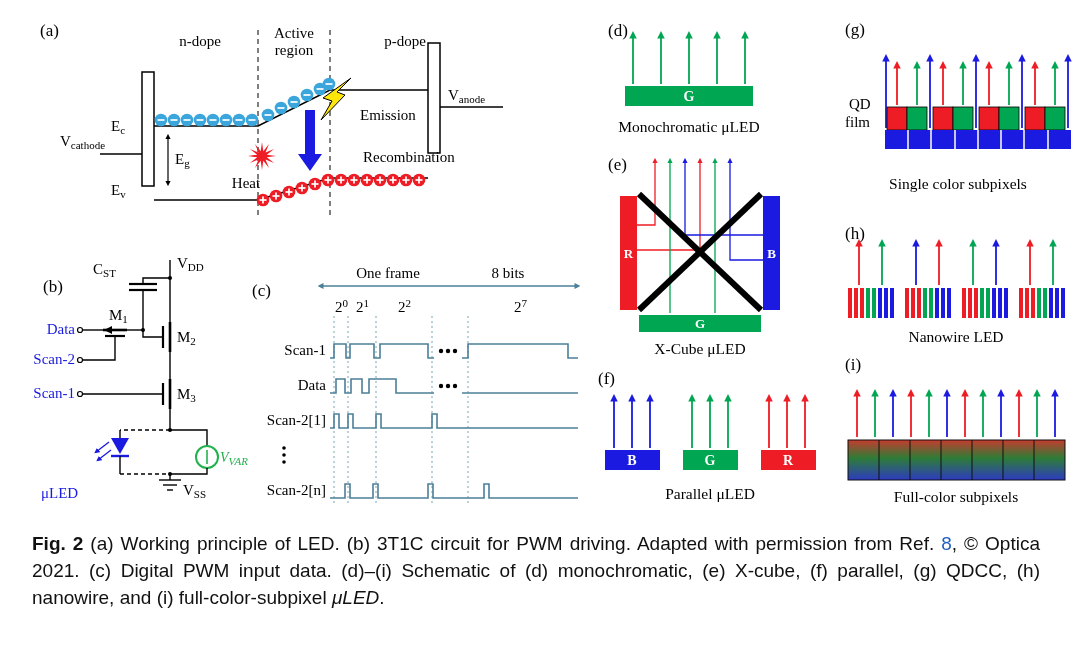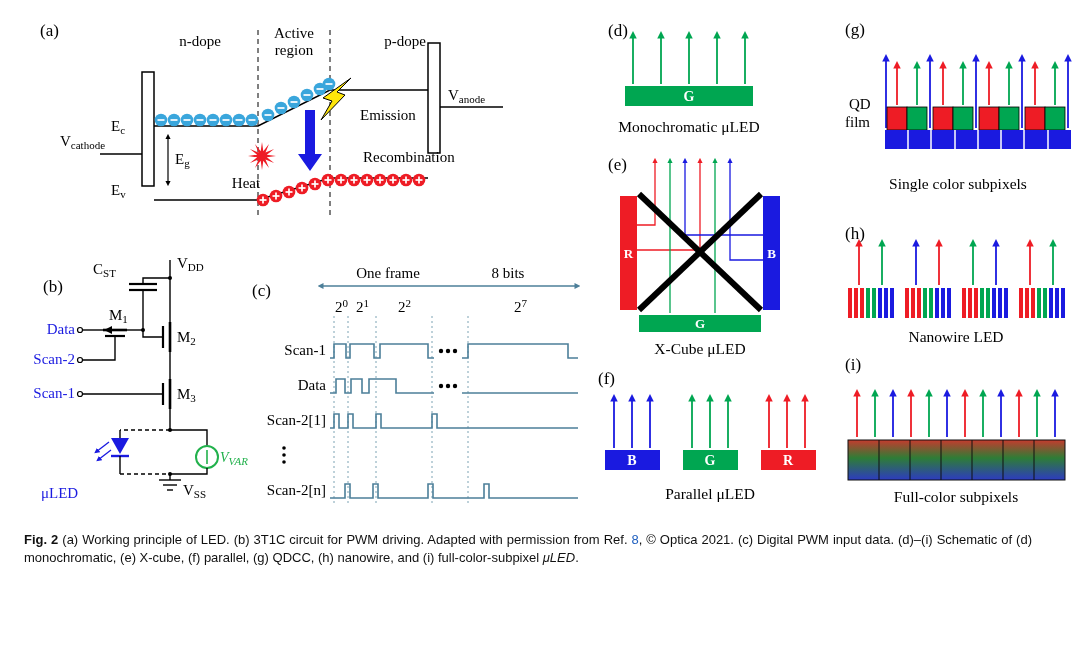--- a/index.html
+++ b/index.html
@@ -23,22 +23,22 @@
   .dashk{stroke:#000;stroke-width:1;stroke-dasharray:5,4;fill:none}
   .wire{stroke:#000;stroke-width:1.4;fill:none}
   .wire-d{stroke:#000;stroke-width:1.4;fill:none;stroke-dasharray:4,3}
   .gatebar{stroke:#000;stroke-width:2.2;fill:none}
   .chan{stroke:#000;stroke-width:2.6;fill:none}
   .wf{fill:none;stroke:var(--waveform_teal);stroke-width:1.6}
   .dotg{stroke:#7da3b4;stroke-width:1;stroke-dasharray:2,3}
   .electrode{fill:#fff;stroke:#000;stroke-width:1.5}
   .sign{stroke:#fff;stroke-width:1.7}
   .seg{stroke:#fff;stroke-width:1.5}
-  .caption-block{position:absolute;left:24px;top:531px;width:1008px;
-    font-family:"Liberation Sans",sans-serif;font-size:13px;line-height:1.42;color:#111;
+  .caption-block{position:absolute;left:32px;top:531px;width:1008px;
+    font-family:"Liberation Sans",sans-serif;font-size:19px;line-height:1.42;color:#111;
     text-align:justify}
   .caption-block b{font-weight:bold}
   .ref{color:var(--link_blue);text-decoration:none;cursor:pointer}
   .mu{font-style:italic}
 </style>
 </head>
 <body>
 
 <svg width="0" height="0" style="position:absolute">
   <defs>

